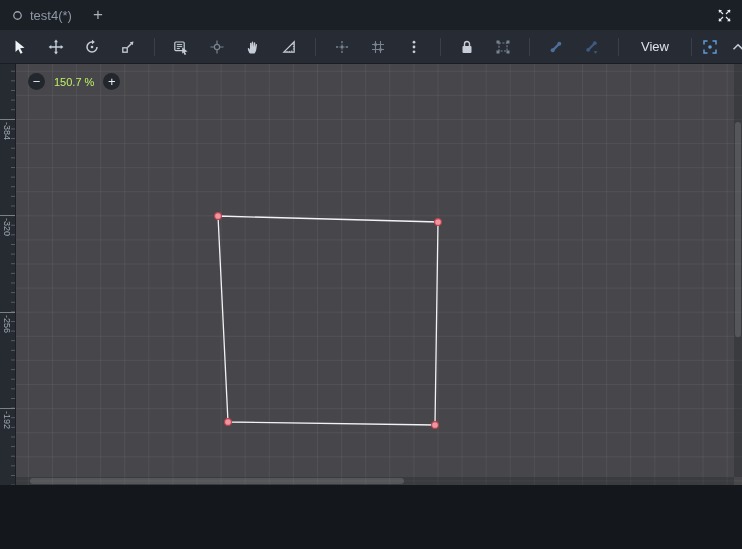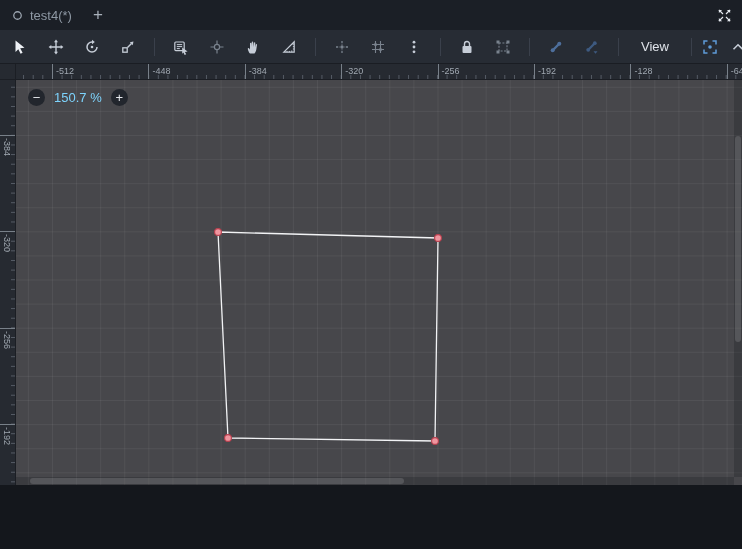--- a/index.html
+++ b/index.html
@@ -62,21 +62,21 @@
     background-image:
       linear-gradient(to right, rgba(255,255,255,0.055) 1px, transparent 1px),
       linear-gradient(to bottom, rgba(255,255,255,0.055) 1px, transparent 1px);
     background-size:24.1px 24.1px;
     background-position:11.9px 6.8px; }
   .poly-layer { position:absolute; inset:0; width:100%; height:100%; }
 
   .zoom { position:absolute; left:12px; top:9px; display:flex; align-items:center; gap:9px; z-index:3; }
   .zoom-btn { width:17px; height:17px; border-radius:50%; background:#22262d; color:#e9ecf0;
     display:flex; align-items:center; justify-content:center; font-size:13px; line-height:1; }
-  .zoom-value { color:#7dd3fc; font-size:13px; }
+  .zoom-value { color:#bef264; font-size:11px; }
 
   .hscroll { position:absolute; left:0; right:8px; bottom:0; height:8px; background:rgba(20,22,26,0.25); }
   .hscroll .thumb { position:absolute; top:1px; bottom:1px; left:2%; width:52%; background:rgba(255,255,255,0.14); border-radius:3px; }
   .vscroll { position:absolute; top:0; bottom:8px; right:0; width:8px; background:rgba(20,22,26,0.25); }
   .vscroll .thumb { position:absolute; left:1px; right:1px; top:14%; height:52%; background:rgba(255,255,255,0.14); border-radius:3px; }
 
   svg { display:block; }
 </style>
 </head>
 <body>
@@ -249,34 +249,20 @@
       <div class="tbtn">
         <svg width="16" height="16" viewBox="0 0 16 16">
           <rect x="2.5" y="2.5" width="11" height="11" fill="none" stroke="currentColor" stroke-width="1"></rect>
           <path d="M2.5 8 H13.5 M8 2.5 V13.5" stroke="currentColor" stroke-width="1" fill="none"></path>
           <circle cx="8" cy="8" r="1.6" fill="#e5707e"></circle>
         </svg>
       </div>
     </div>
   </div>
 
-  <div class="ruler-row">
-    <div class="corner"></div>
-    <div class="h-ruler">
-      <div class="ticks"></div>
-    <div class="hlabel" style="left: 36px;">-512</div>
-        <div class="hlabel" style="left: 132.4px;">-448</div>
-        <div class="hlabel" style="left: 228.8px;">-384</div>
-        <div class="hlabel" style="left: 325.2px;">-320</div>
-        <div class="hlabel" style="left: 421.6px;">-256</div>
-        <div class="hlabel" style="left: 518px;">-192</div>
-        <div class="hlabel" style="left: 614.4px;">-128</div>
-        <div class="hlabel" style="left: 710.8px;">-64</div>
-      </div>
-  </div>
 
   <div class="main">
     <div class="v-ruler">
       <div class="ticks"></div>
     <div class="vlabel" style="top: 55px;">
           <span>-384</span>
         </div>
         <div class="vlabel" style="top: 151.4px;">
           <span>-320</span>
         </div>

